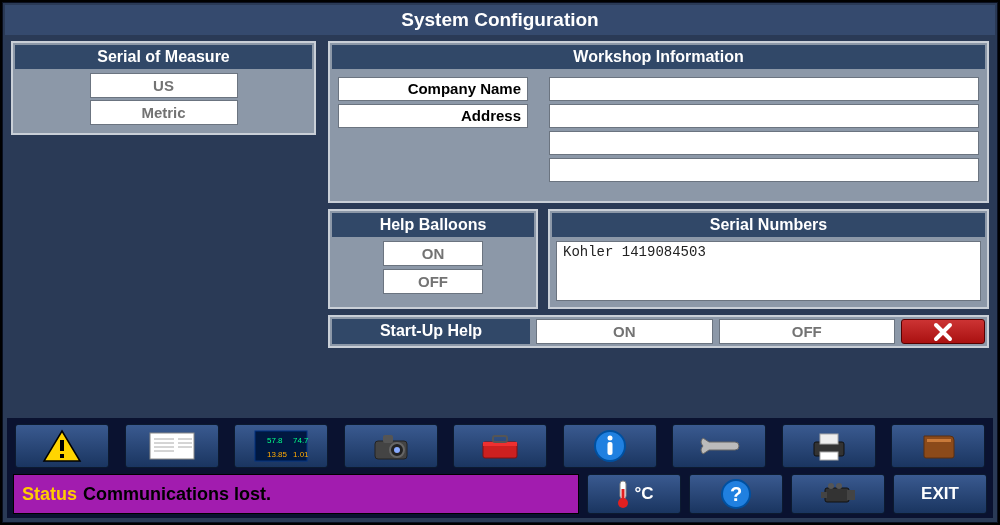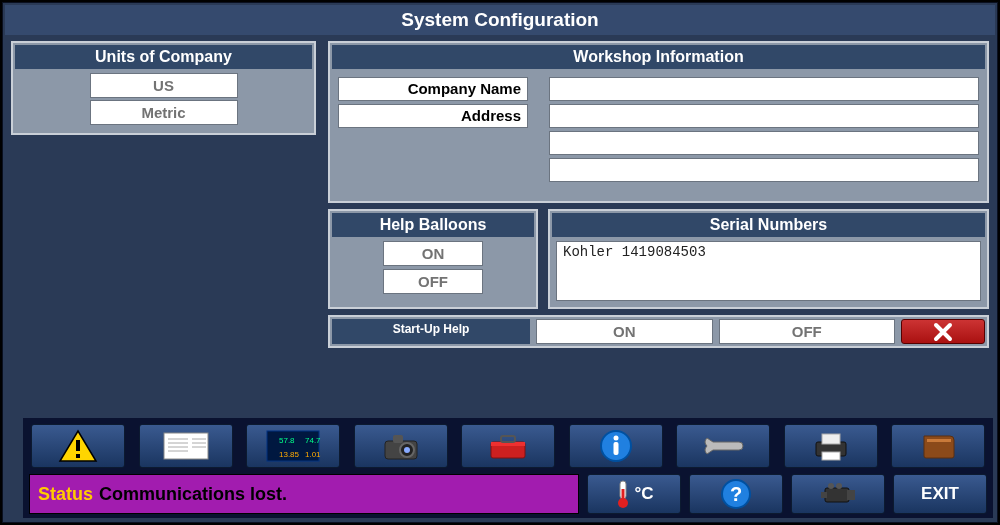--- a/index.html
+++ b/index.html
@@ -120,38 +120,38 @@
     background: #8c98a8;
     border: 2px solid #c9cfd7;
     padding: 2px;
   }
   .startup-label {
     width: 198px;
     background: #314868;
     color: #fff;
     font-weight: bold;
     text-align: center;
-    font-size: 12px;
+    font-size: 16px;
     padding: 3px 0;
   }
   .startup-row .btn-white { flex: 1; }
   .red-btn {
     width: 84px;
     background: linear-gradient(#c33, #a11);
     border: 1px solid #500;
     border-radius: 3px;
     display: flex;
     align-items: center;
     justify-content: center;
     cursor: pointer;
   }
 
   .bottom-bar {
     position: absolute;
-    left: 20px; right: 4px; bottom: 4px;
+    left: 4px; right: 4px; bottom: 4px;
     height: 100px;
     background: #0a1230;
     padding: 4px 6px;
   }
   .tool-row {
     display: flex;
     gap: 12px;
     justify-content: space-between;
     padding: 2px 2px 6px 2px;
   }
@@ -200,21 +200,21 @@
 </head>
 <body>
 
 <div class="outer">
   <div class="title-bar">System Configuration</div>
 
   <div class="content">
 
     <div class="left-col">
       <div class="panel">
-        <div class="panel-header">Units of Company</div>
+        <div class="panel-header">Serial of Measure</div>
         <div class="units-box">
           <div class="btn-white">US</div>
           <div class="btn-white">Metric</div>
         </div>
       </div>
 
     </div>
 
     <div class="right-col">
       <div class="panel" style="flex:none;">

